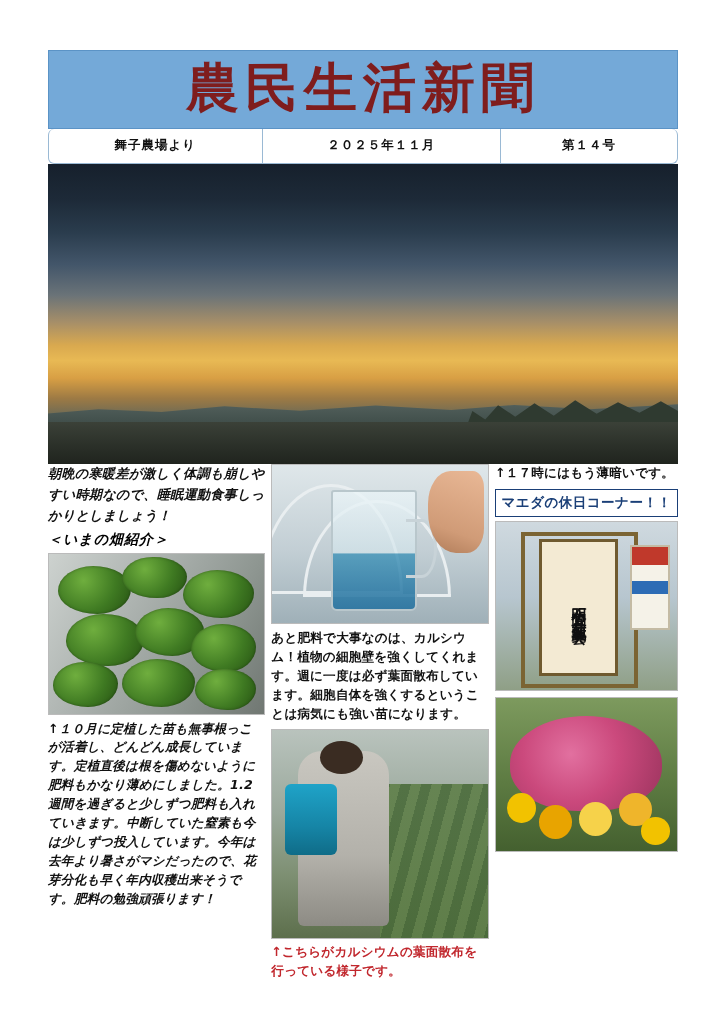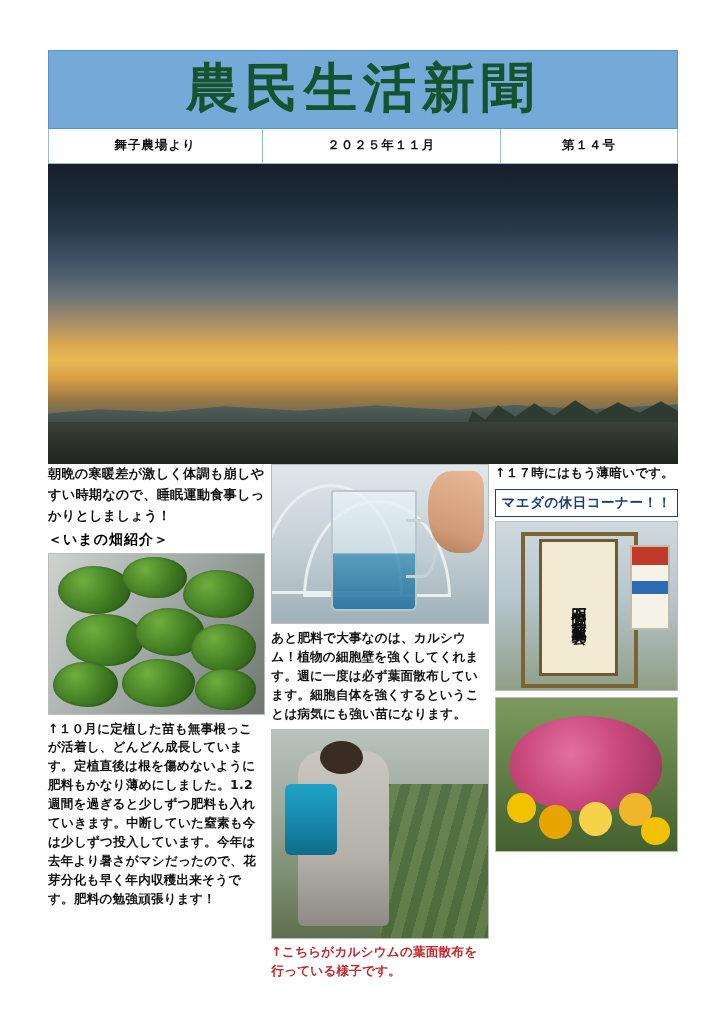--- a/index.html
+++ b/index.html
@@ -47,32 +47,33 @@
   .masthead-band {
     background: #74a9d8;
     padding: 6px 0 10px 0;
   }
   .masthead-title {
     text-align: center;
     font-family: "DejaVu Serif", "Liberation Serif", serif;
     font-weight: bold;
     font-size: 53px;
     letter-spacing: 6px;
-    color: #14532d;
+    color: #7f1d1d;
     line-height: 1.15;
   }
 
   
   .infobar {
     display: flex;
     border-left: 1px solid #9ab9d4;
     border-right: 1px solid #9ab9d4;
     border-bottom: 1px solid #9ab9d4;
     background: #fff;
     height: 34px;
+    border-radius: 6px;
   }
   .infobar .cell {
     display: flex;
     align-items: center;
     justify-content: center;
     font-size: 12.5px;
     font-weight: bold;
     letter-spacing: 1px;
     color: #111;
     border-right: 1px solid #9ab9d4;
@@ -129,21 +130,21 @@
   
   .body-grid {
     display: flex;
     width: 100%;
     height: 490px;
     box-sizing: border-box;
   }
   .col {
     box-sizing: border-box;
   }
-  .col-left  { width: 34.5%; }
+  .col-left  { width: 34.5%; font-style: italic; }
   .col-mid   { width: 35.5%; padding-left: 6px; }
   .col-right { width: 30.0%; padding-left: 6px; }
 
   .jp-text {
     font-family: "DejaVu Sans", "Liberation Sans", sans-serif;
     font-size: 13.2px;
     line-height: 1.58;
     letter-spacing: 0.2px;
     font-weight: bold;
     color: #111;

